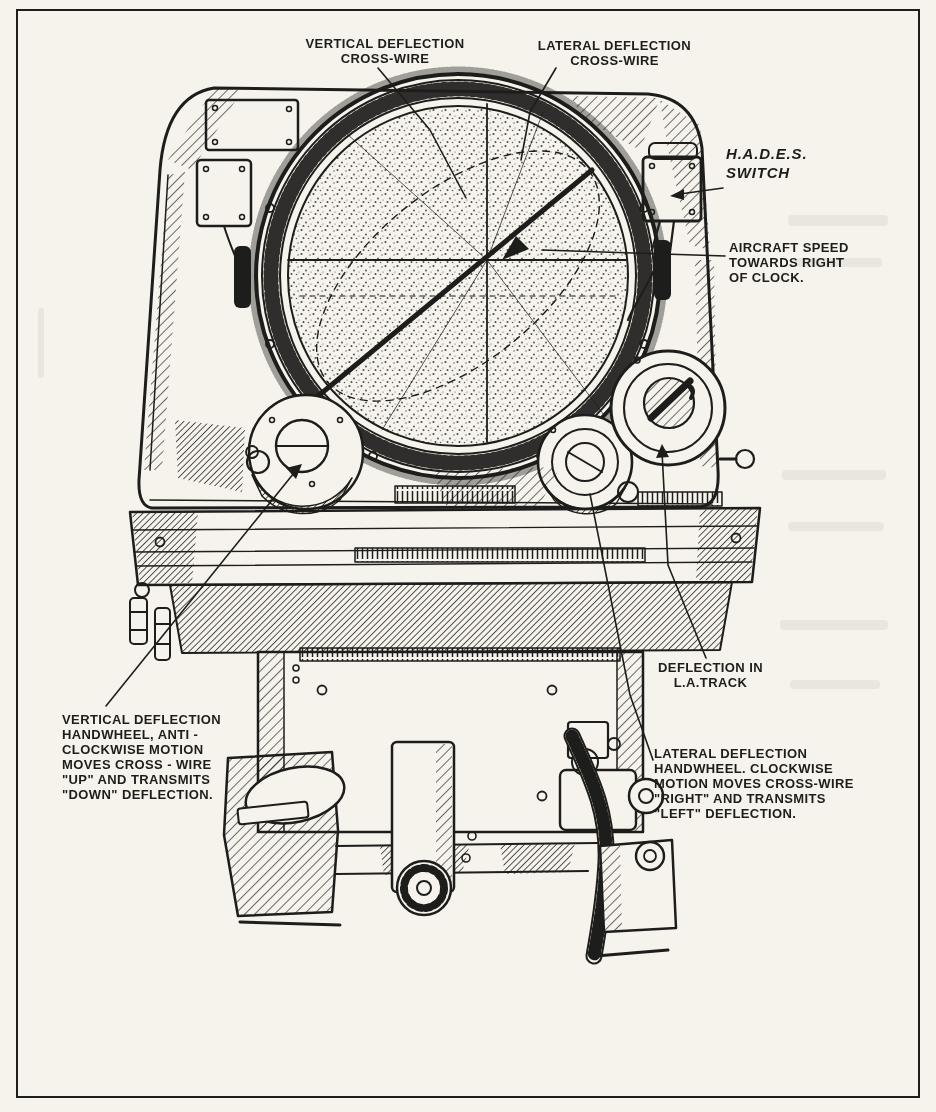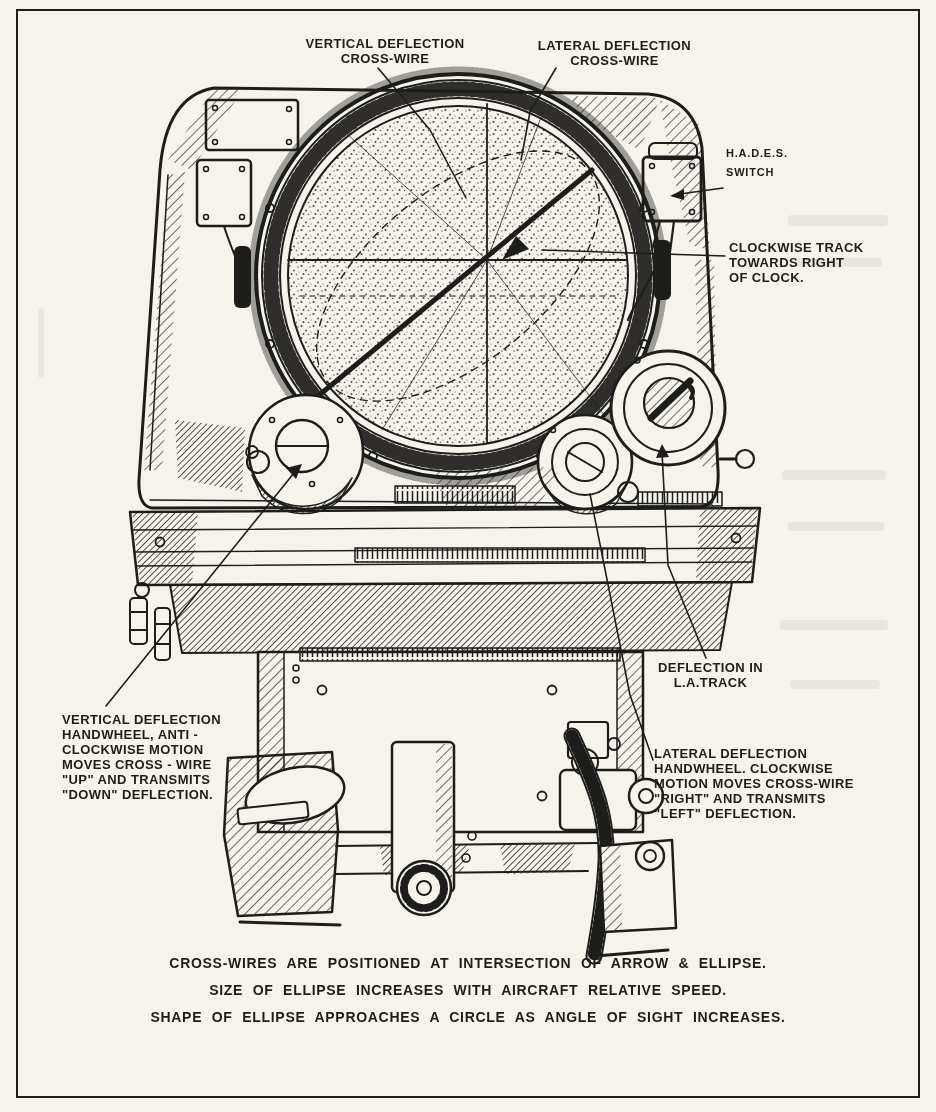--- a/index.html
+++ b/index.html
@@ -2,21 +2,21 @@
 <html><head>
 <meta charset="utf-8">
 <style>
   html,body{margin:0;padding:0;background:#e8e5dd;}
   .page{position:relative;width:936px;height:1112px;background:#f6f3ec;overflow:hidden;
         font-family:"Liberation Sans", sans-serif;color:#1d1d1b;}
   .page svg{position:absolute;left:0;top:0;}
   .callout{position:absolute;font-weight:bold;font-size:13px;line-height:15px;
            letter-spacing:.4px;white-space:nowrap;z-index:3;}
   .callout.center{text-align:center;}
-  .callout.big{font-size:11px;line-height:19px;letter-spacing:.8px;}
+  .callout.big{font-size:15px;line-height:19px;letter-spacing:.8px;font-style:italic;}
   .notes{position:absolute;left:0;width:936px;text-align:center;z-index:3;}
   .note-line{font-weight:bold;font-size:14px;letter-spacing:.7px;word-spacing:5px;
              margin-bottom:11px;}
   .caption{position:absolute;left:0;top:1040px;width:936px;text-align:center;z-index:3;
            font-weight:bold;font-size:26px;letter-spacing:1.2px;word-spacing:7px;}
   .cap-italic{font-family:"Liberation Serif", serif;font-style:italic;font-size:28px;
               letter-spacing:.5px;margin-right:6px;}
 </style>
 </head>
 <body>
@@ -287,21 +287,21 @@
   <div>LATERAL DEFLECTION</div>
   <div>CROSS-WIRE</div>
 </div>
 
 <div class="callout big" style="left:726px;top:144px">
   <div>H.A.D.E.S.</div>
   <div>SWITCH</div>
 </div>
 
 <div class="callout" style="left:729px;top:240px">
-  <div>CLOCKWISE TRACK</div>
+  <div>AIRCRAFT SPEED</div>
   <div>TOWARDS RIGHT</div>
   <div>OF CLOCK.</div>
 </div>
 
 <div class="callout center" style="left:648px;top:660px;width:125px">
   <div>DEFLECTION IN</div>
   <div>L.A.TRACK</div>
 </div>
 
 <div class="callout" style="left:62px;top:712px">
@@ -314,20 +314,15 @@
 </div>
 
 <div class="callout" style="left:654px;top:746px">
   <div>LATERAL DEFLECTION</div>
   <div>HANDWHEEL. CLOCKWISE</div>
   <div>MOTION MOVES CROSS-WIRE</div>
   <div>"RIGHT" AND TRANSMITS</div>
   <div>"LEFT" DEFLECTION.</div>
 </div>
 
-<div class="notes" style="top:955px">
-  <div class="note-line">CROSS-WIRES ARE POSITIONED AT INTERSECTION OF ARROW &amp; ELLIPSE.</div>
-  <div class="note-line">SIZE OF ELLIPSE INCREASES WITH AIRCRAFT RELATIVE SPEED.</div>
-  <div class="note-line">SHAPE OF ELLIPSE APPROACHES A CIRCLE AS ANGLE OF SIGHT INCREASES.</div>
-</div>
 
 
 </div>
 
 </body></html>

